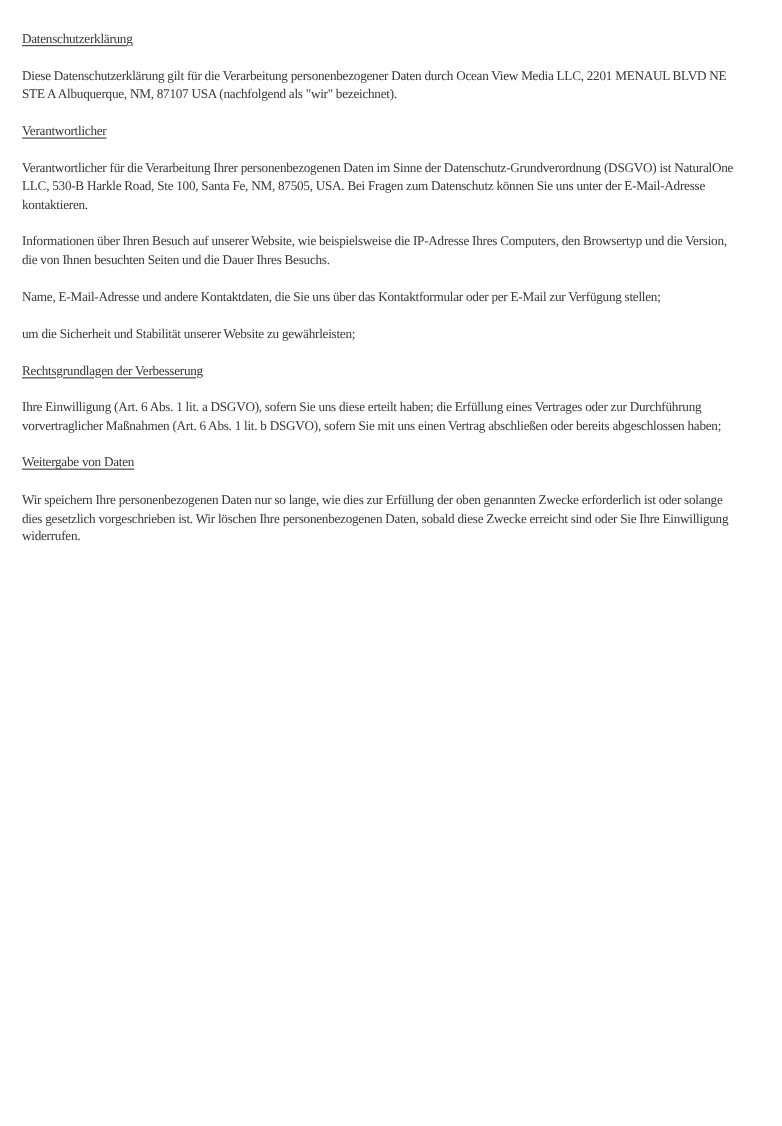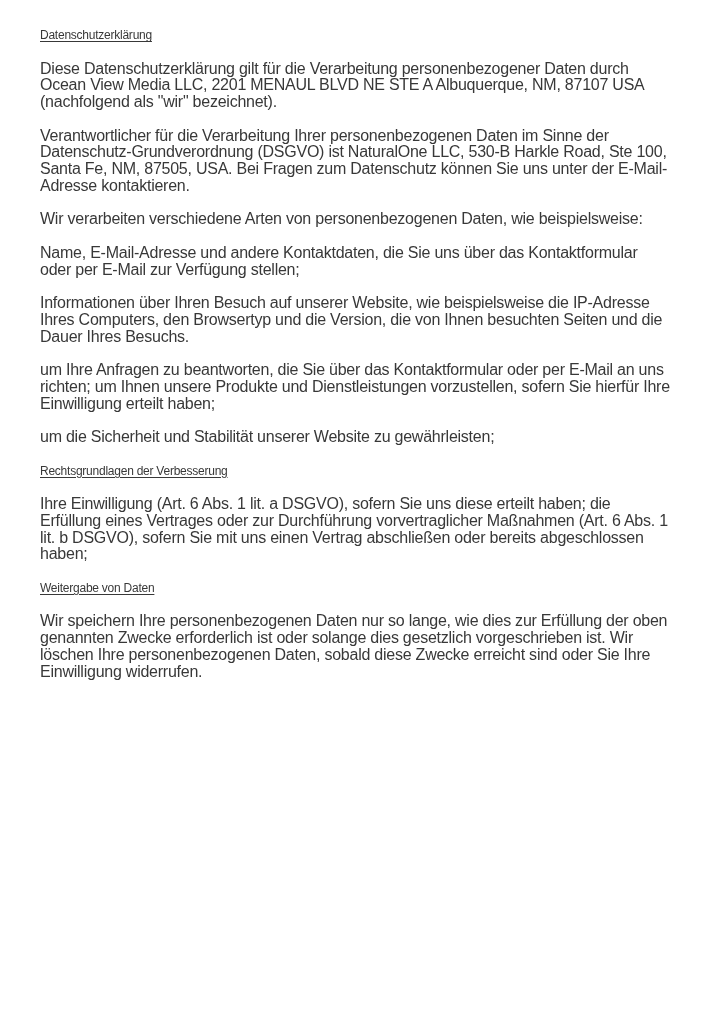--- a/index.html
+++ b/index.html
@@ -10,55 +10,54 @@
   }
   body {
     width: 711px;
     height: 1024px;
     overflow: hidden;
   }
   .page {
     box-sizing: border-box;
     width: 711px;
     height: 956px;
-    padding: 27px 40px 0 40px;
+    padding: 27px 40px 0 20px;
     background: #ffffff;
-    font-family: Liberation Sans, sans-serif;
+    font-family: Liberation Serif, serif;
     font-size: 12px;
     line-height: 16.75px;
     letter-spacing: -0.24px;
     color: #383838;
   }
   .doc-body > * {
     margin: 16.75px 0;
   }
   .doc-body > *:first-child {
     margin-top: 0;
   }
   .doc-heading {
     font-size: 12px;
     font-weight: normal;
     text-decoration: underline;
     text-underline-offset: 2px;
   }
   .doc-paragraph {
-    font-size: 16px;
+    font-size: 12px;
   }
 </style>
 </head>
 <body>
 
 <div class="page">
   <div class="doc-body" id="doc-body">
       <h2 class="doc-heading">Datenschutzerklärung</h2>
       <p class="doc-paragraph">Diese Datenschutzerklärung gilt für die Verarbeitung personenbezogener Daten durch Ocean View Media LLC, 2201 MENAUL BLVD NE STE A Albuquerque, NM, 87107 USA (nachfolgend als "wir" bezeichnet).</p>
+      <h2 class="doc-heading">Verantwortlicher</h2>
       <p class="doc-paragraph">Verantwortlicher für die Verarbeitung Ihrer personenbezogenen Daten im Sinne der Datenschutz-Grundverordnung (DSGVO) ist NaturalOne LLC, 530-B Harkle Road, Ste 100, Santa Fe, NM, 87505, USA. Bei Fragen zum Datenschutz können Sie uns unter der E-Mail-Adresse kontaktieren.</p>
-      <p class="doc-paragraph">Wir verarbeiten verschiedene Arten von personenbezogenen Daten, wie beispielsweise:</p>
+      <p class="doc-paragraph">Informationen über Ihren Besuch auf unserer Website, wie beispielsweise die IP-Adresse Ihres Computers, den Browsertyp und die Version, die von Ihnen besuchten Seiten und die Dauer Ihres Besuchs.</p>
       <p class="doc-paragraph">Name, E-Mail-Adresse und andere Kontaktdaten, die Sie uns über das Kontaktformular oder per E-Mail zur Verfügung stellen;</p>
-      <p class="doc-paragraph">Informationen über Ihren Besuch auf unserer Website, wie beispielsweise die IP-Adresse Ihres Computers, den Browsertyp und die Version, die von Ihnen besuchten Seiten und die Dauer Ihres Besuchs.</p>
-      <p class="doc-paragraph">um Ihre Anfragen zu beantworten, die Sie über das Kontaktformular oder per E-Mail an uns richten; um Ihnen unsere Produkte und Dienstleistungen vorzustellen, sofern Sie hierfür Ihre Einwilligung erteilt haben;</p>
       <p class="doc-paragraph">um die Sicherheit und Stabilität unserer Website zu gewährleisten;</p>
       <h2 class="doc-heading">Rechtsgrundlagen der Verbesserung</h2>
       <p class="doc-paragraph">Ihre Einwilligung (Art. 6 Abs. 1 lit. a DSGVO), sofern Sie uns diese erteilt haben; die Erfüllung eines Vertrages oder zur Durchführung vorvertraglicher Maßnahmen (Art. 6 Abs. 1 lit. b DSGVO), sofern Sie mit uns einen Vertrag abschließen oder bereits abgeschlossen haben;</p>
       <h2 class="doc-heading">Weitergabe von Daten</h2>
       <p class="doc-paragraph">Wir speichern Ihre personenbezogenen Daten nur so lange, wie dies zur Erfüllung der oben genannten Zwecke erforderlich ist oder solange dies gesetzlich vorgeschrieben ist. Wir löschen Ihre personenbezogenen Daten, sobald diese Zwecke erreicht sind oder Sie Ihre Einwilligung widerrufen.</p>
     </div>
 </div>
 
 </body></html>

